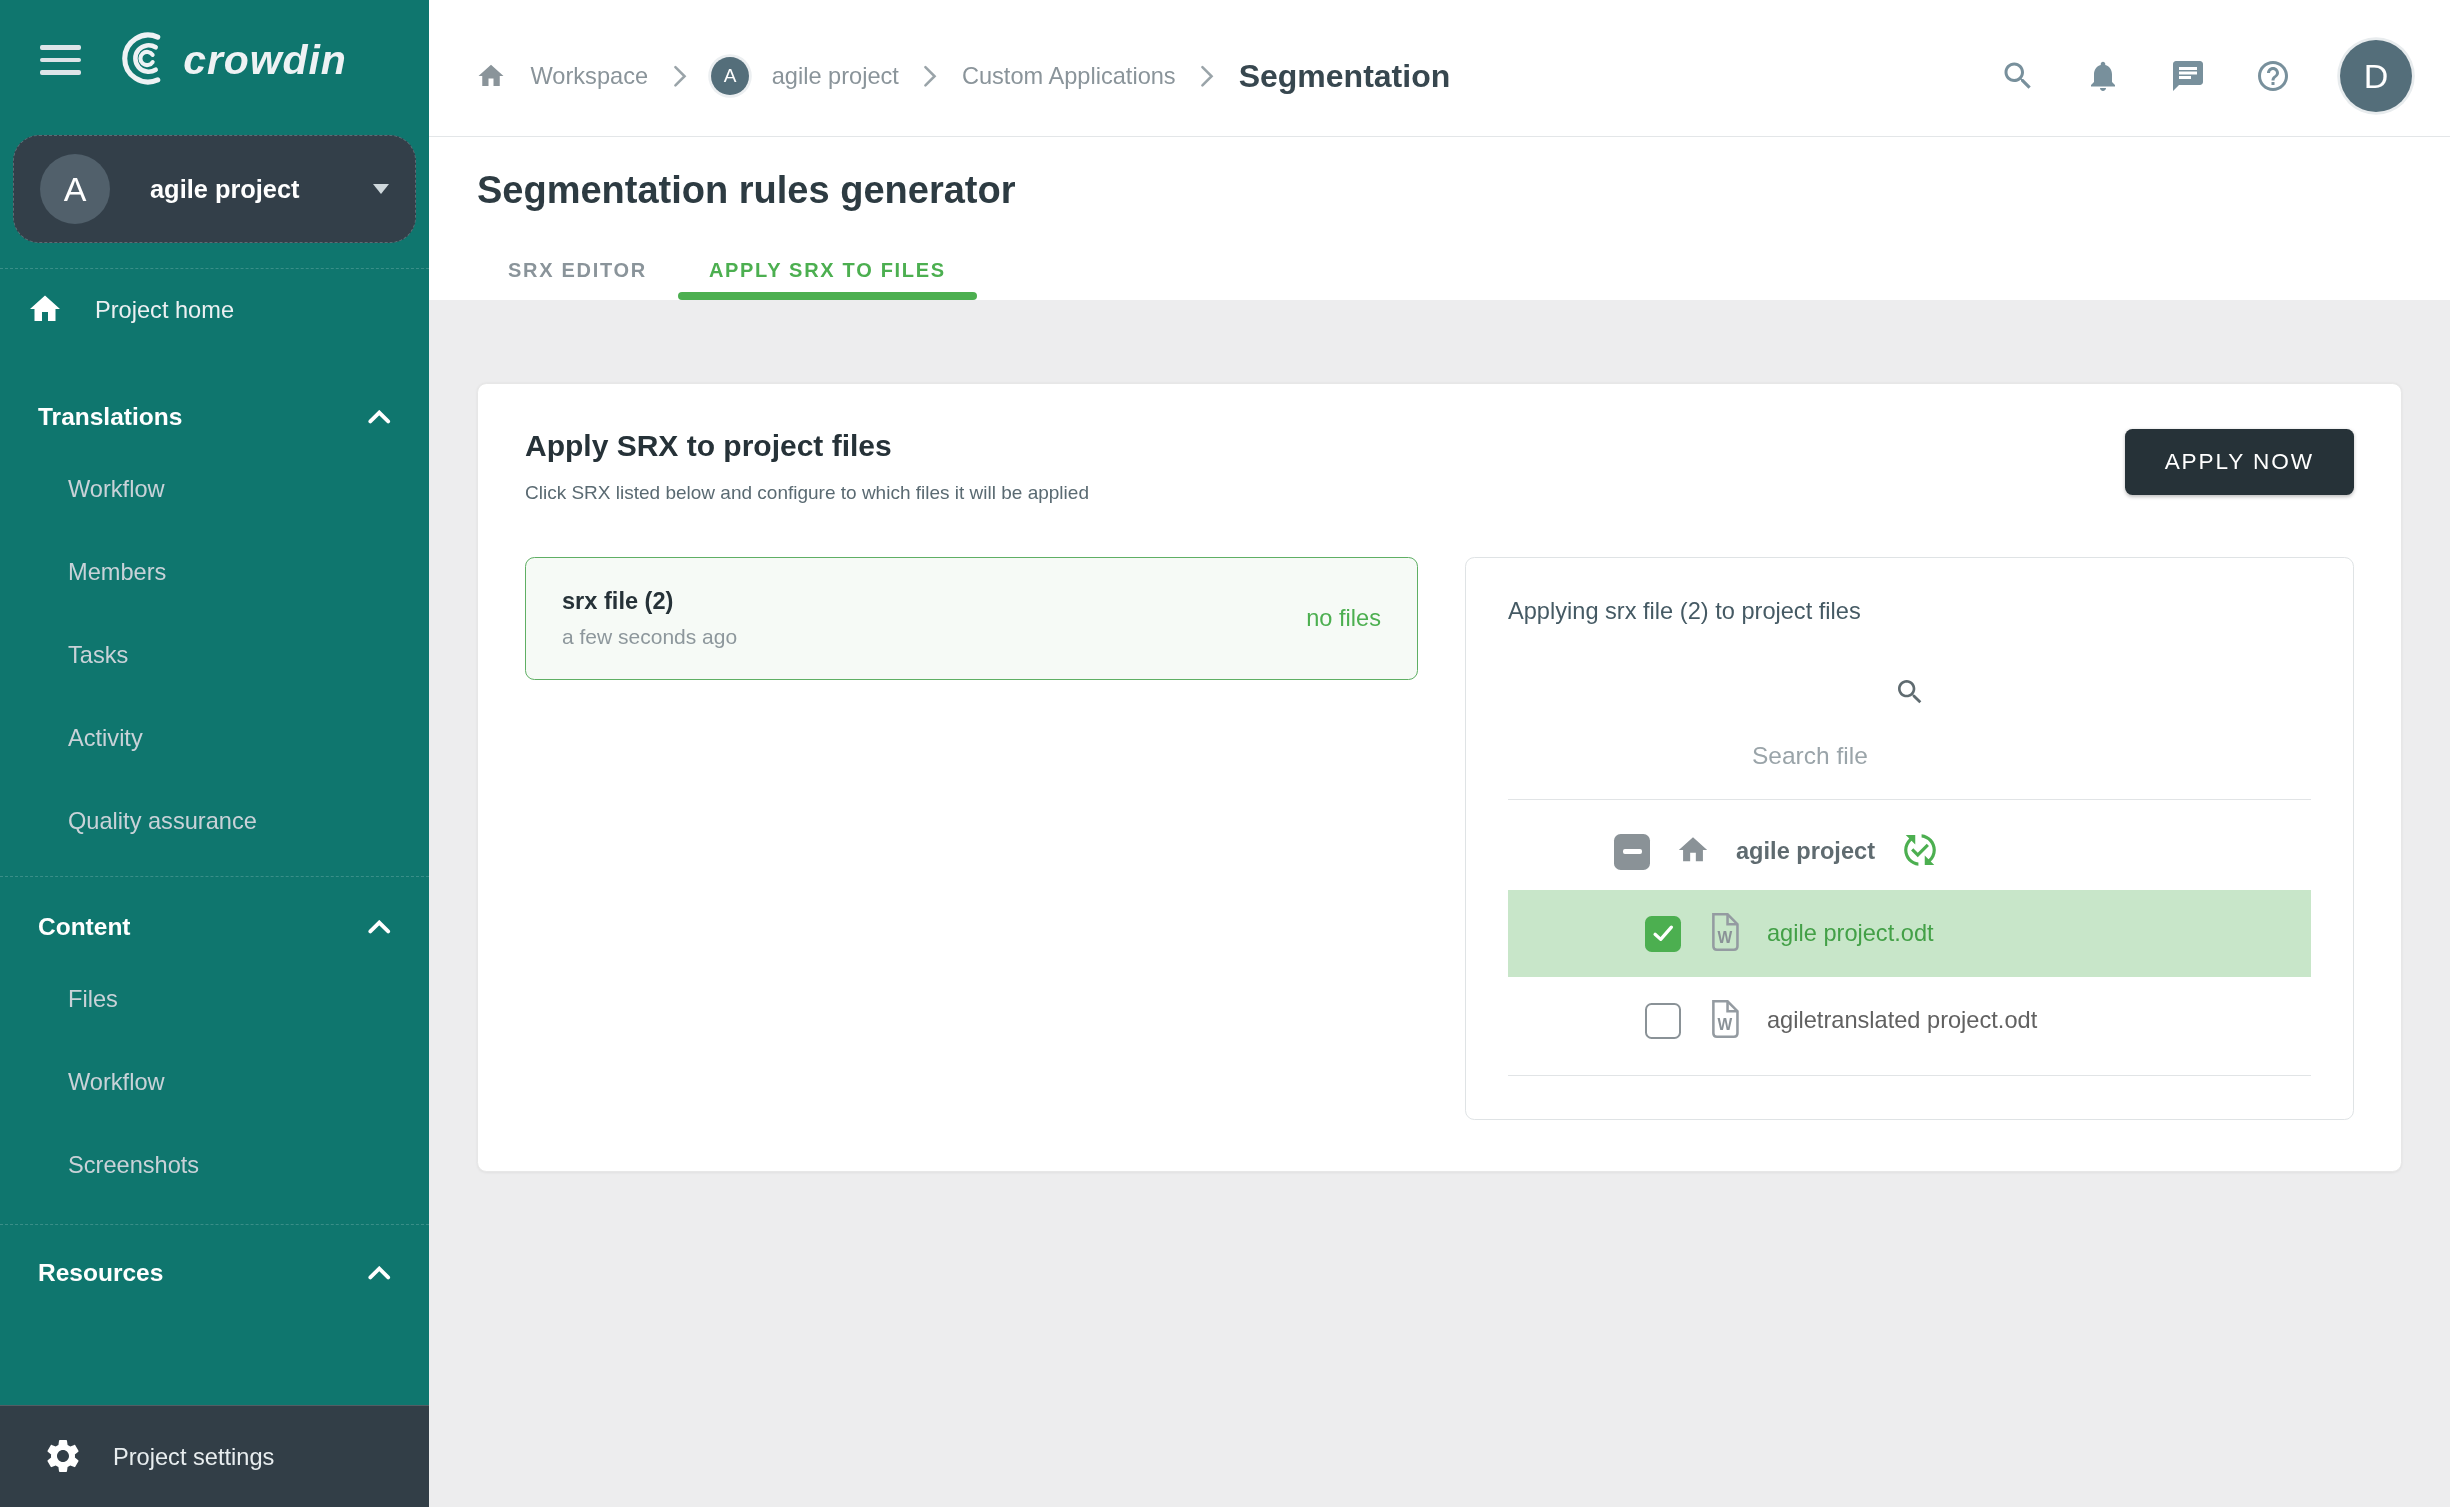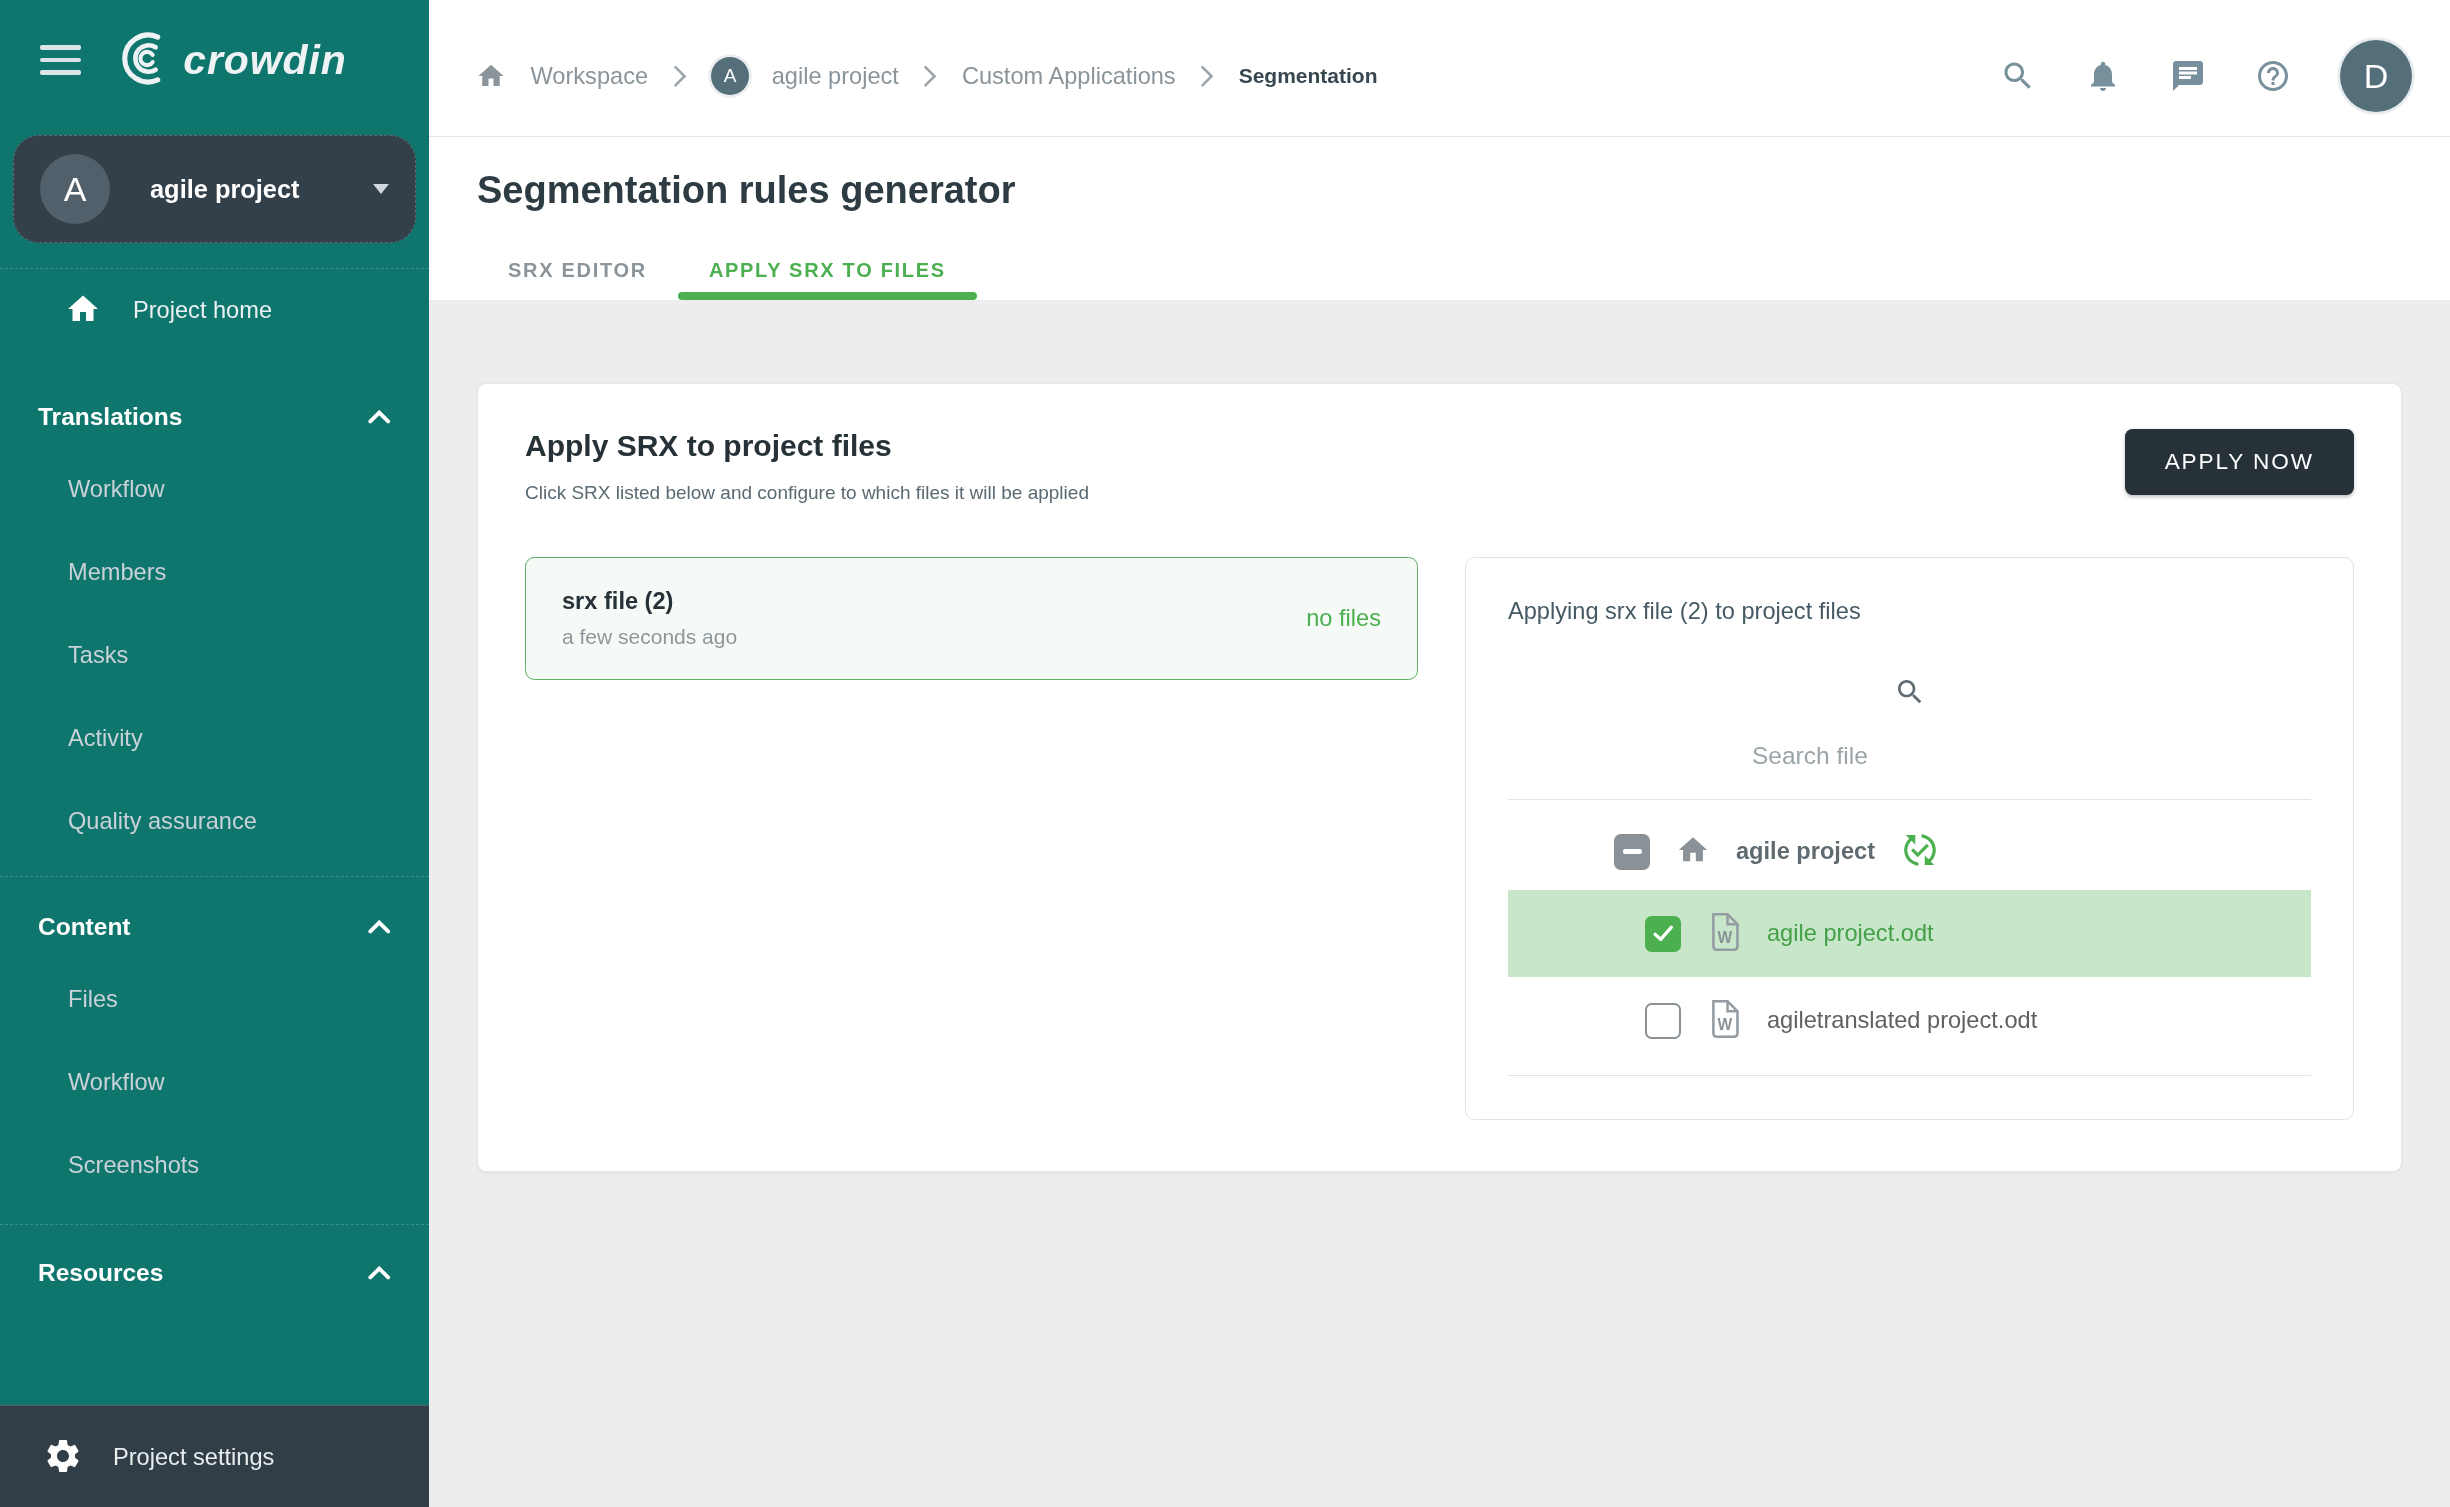--- a/index.html
+++ b/index.html
@@ -11,36 +11,36 @@
   .sb-top{height:120px;flex:none;display:flex;align-items:center;padding-left:40px;}
   .hamburger{display:flex;flex-direction:column;gap:7.5px;cursor:pointer;}
   .hamburger span{width:41px;height:4.7px;background:#dde4e8;border-radius:1.9px;}
   .logo{display:flex;align-items:center;margin-left:38px;}
   .logo-word{font-size:41px;font-weight:700;font-style:italic;color:#eef2f4;letter-spacing:0.9px;margin-left:11.3px;}
   .project-selector{margin:15px 13px 0 13px;height:106px;border-radius:26px;background:#333f49;border:0.9px dashed #5d6b74;display:flex;align-items:center;padding:0 26px;cursor:pointer;}
   .avatar-a{width:70px;height:70px;border-radius:50%;background:#51606b;color:#fff;font-size:34px;display:flex;align-items:center;justify-content:center;flex:none;}
   .project-name{margin-left:40px;font-size:25.4px;font-weight:700;color:#fff;}
   .caret-down{margin-left:auto;width:0;height:0;border-left:8.5px solid transparent;border-right:8.5px solid transparent;border-top:10.4px solid #cfd8dc;}
   .sb-divider{border-top:0.9px dashed rgba(255,255,255,.18);margin-top:24.5px;}
-  .sb-home{height:83px;display:flex;align-items:center;padding-left:65px;cursor:pointer;}
+  .sb-home{height:83px;display:flex;align-items:center;padding-left:27px;cursor:pointer;}
   .sb-home .label{margin-left:32px;font-size:23.6px;color:#ecf0f2;}
   .sb-section-header{height:62px;display:flex;align-items:center;padding:0 38px;cursor:pointer;}
   .sb-section-header .label{font-size:24.5px;font-weight:700;color:#fff;}
   .sb-section-header svg{margin-left:auto;}
   .sb-item{height:83px;display:flex;align-items:center;padding-left:68px;font-size:23.6px;color:#c9d2d8;cursor:pointer;}
   .sb-bottom{margin-top:auto;height:102px;flex:none;background:#323e47;border-top:0.9px solid rgba(255,255,255,.16);display:flex;align-items:center;padding-left:43px;cursor:pointer;}
   .sb-bottom .label{margin-left:30px;font-size:23.6px;color:#e8edef;}
   .pt36{padding-top:34px;} .pt20{padding-top:19px;} .mt16{margin-top:15px;}
 
   
   .main{flex:1;display:flex;flex-direction:column;background:#ededee;min-width:0;}
   .topbar{height:120px;flex:none;background:#fff;border-bottom:0.9px solid #e3e6e8;display:flex;align-items:center;padding:16px 38px 0 47px;}
   .breadcrumb{display:flex;align-items:center;gap:24.5px;}
   .crumb{font-size:23.6px;color:#8a949a;cursor:pointer;display:flex;align-items:center;gap:22.6px;}
-  .crumb-current{font-size:21px;color:#37474f;font-weight:700;}
+  .crumb-current{font-size:32px;color:#37474f;font-weight:700;}
   .crumb-avatar{width:38px;height:38px;border-radius:50%;background:#546e7a;color:#fff;font-size:19px;display:flex;align-items:center;justify-content:center;box-shadow:0 0 0 2.8px #eceff1;}
   .topbar-actions{margin-left:auto;display:flex;align-items:center;gap:49px;}
   .top-icon{cursor:pointer;display:flex;}
   .avatar-d{width:72px;height:72px;border-radius:50%;background:#546e7a;color:#fff;font-size:34px;display:flex;align-items:center;justify-content:center;box-shadow:0 0 0 2.8px #e8ecee;cursor:pointer;}
 
   .page-head{background:#fff;padding:0 48px;flex:none;}
   .page-title{font-size:38px;font-weight:700;color:#2d3b42;margin:0;padding-top:32px;}
   .tabs{display:flex;margin-top:28px;}
   .tab{position:relative;height:60px;display:flex;align-items:center;padding:0 31px;font-size:20px;font-weight:700;letter-spacing:1.7px;color:#8a949a;cursor:pointer;text-transform:uppercase;}
   .tab.active{color:#4caf50;}

